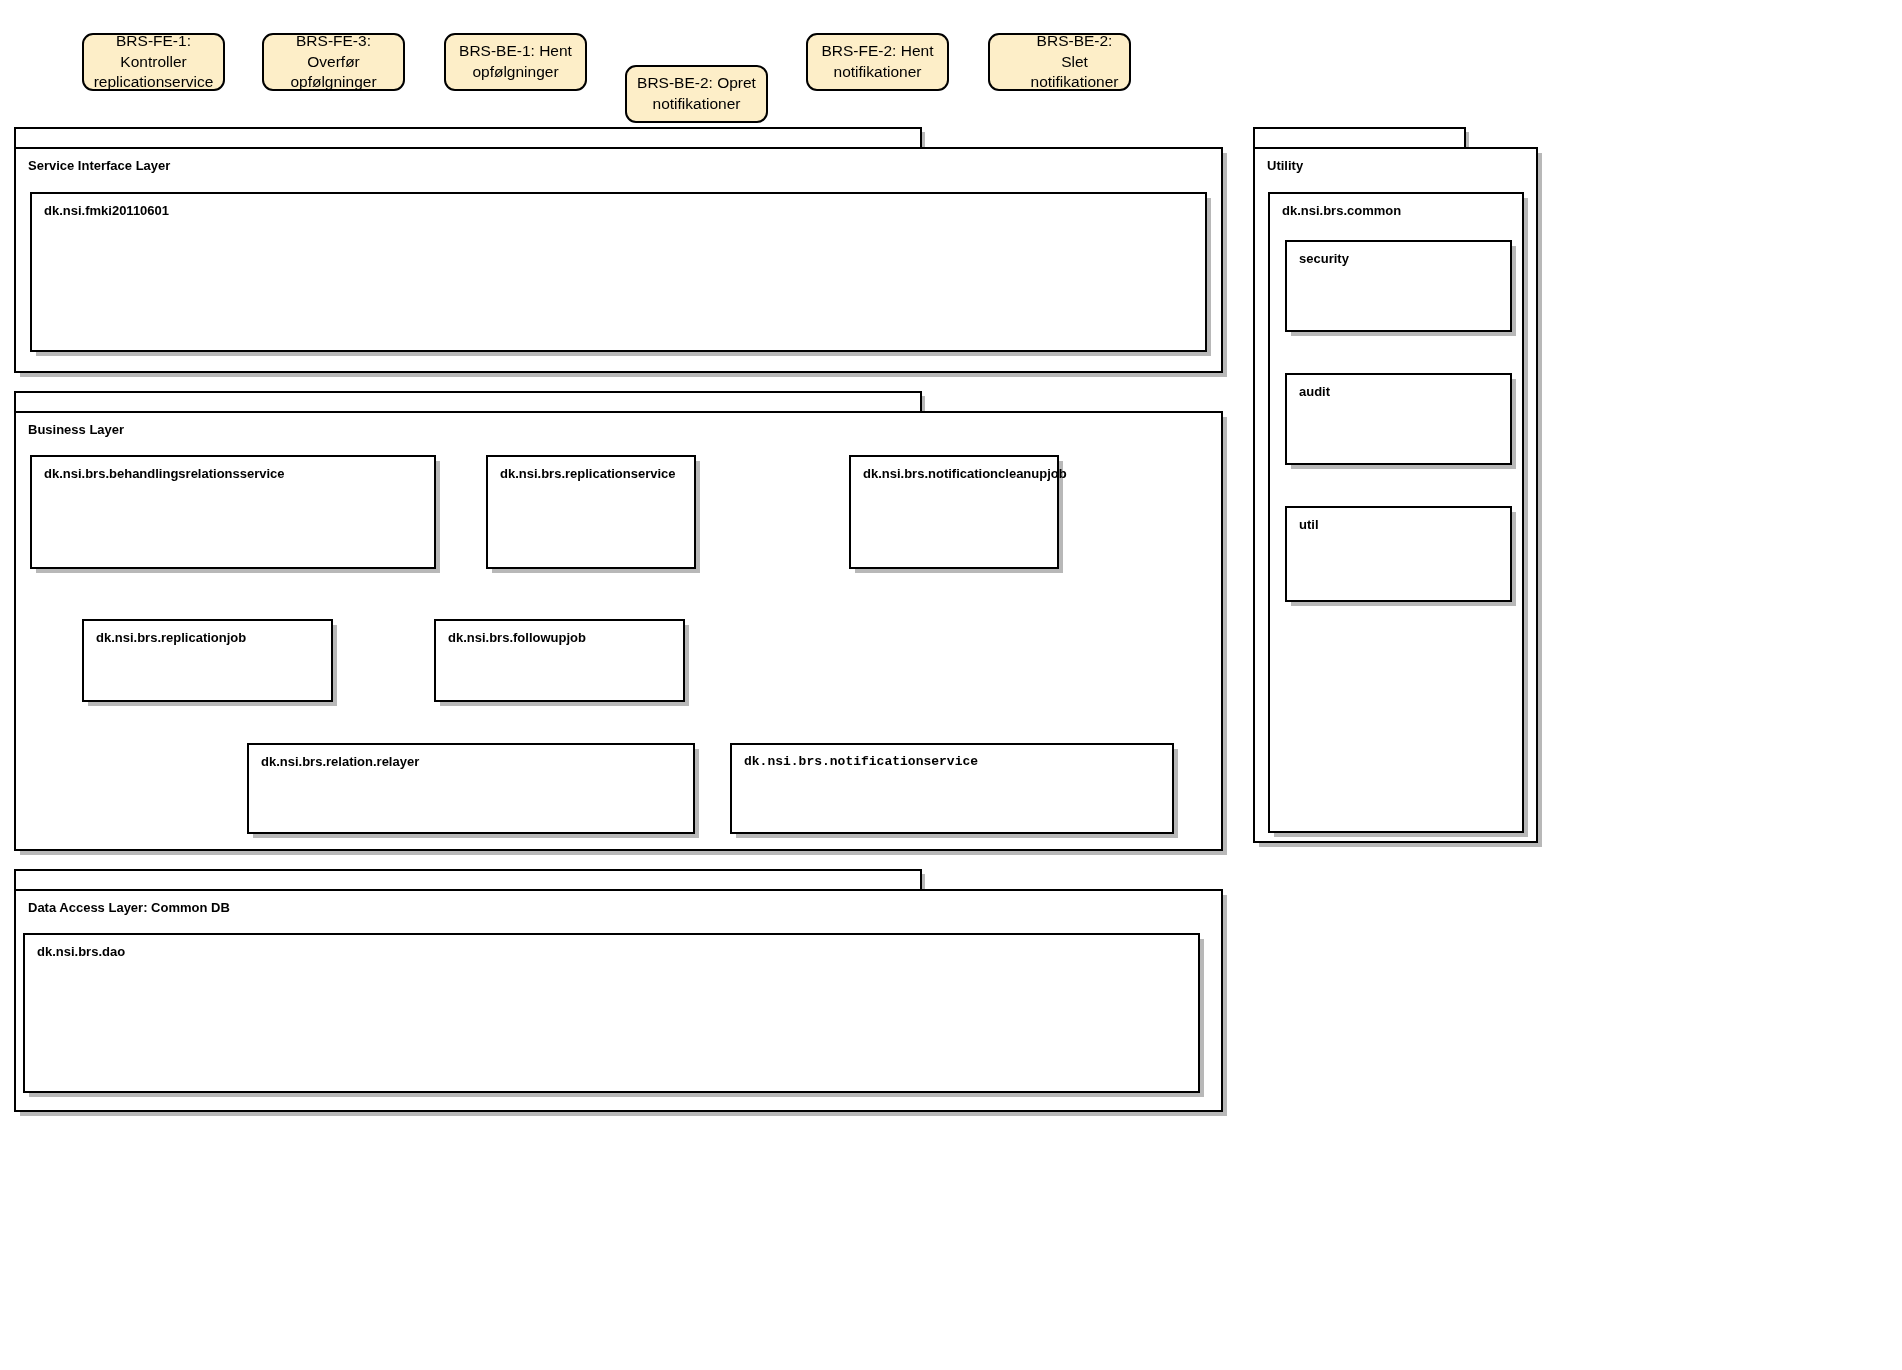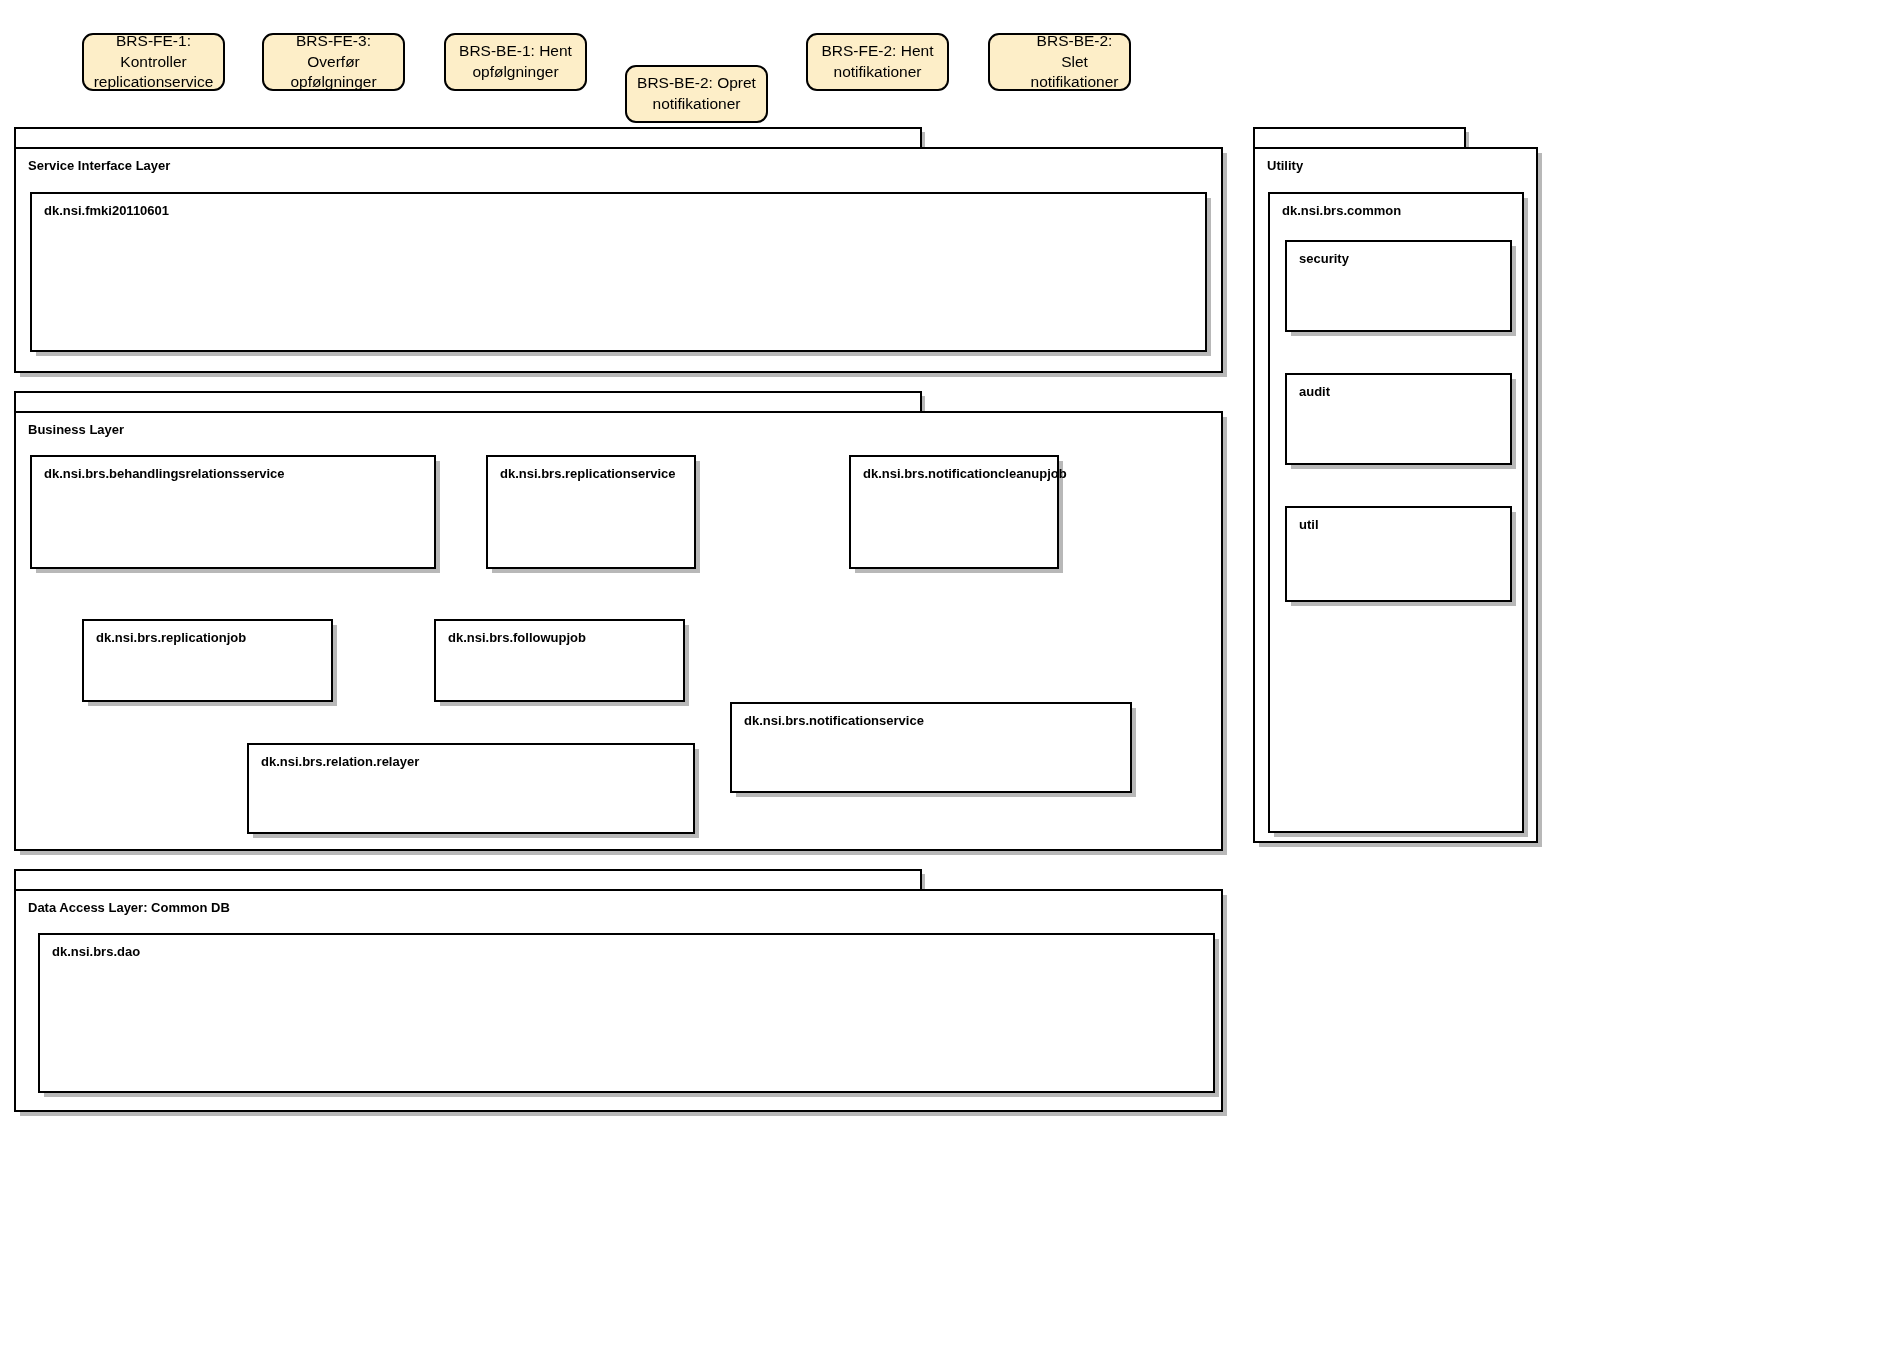--- a/index.html
+++ b/index.html
@@ -225,36 +225,36 @@
       <div class="body">
         <div class="pkg-label">dk.nsi.brs.relation.relayer</div>
       </div>
     </div>
     <div class="node" style="left: 277px; top: 768px; width: 158px; height: 54px;">
       <div>service<br>AggregatedRelationRelayer</div>
     </div>
     <div class="node" style="left: 486px; top: 768px; width: 158px; height: 54px;">
       <div>interface<br>RelationRelayerInterface</div>
     </div>
-    <div class="pkg" style="left: 730px; top: 682px; width: 402px; height: 111px;">
+    <div class="pkg" style="left: 730px; top: 723px; width: 444px; height: 111px; font-family: Liberation Mono, monospace;">
       <div class="tab" style="width: 292px;"></div>
       <div class="body">
         <div class="pkg-label">dk.nsi.brs.notificationservice</div>
       </div>
     </div>
     <div class="node" style="left: 766px; top: 768px; width: 178px; height: 54px;">
       <div>service<br>NotificationFacadeImplementation</div>
     </div>
     <div class="pkg" style="left: 14px; top: 869px; width: 1209px; height: 243px;">
       <div class="tab" style="width: 908px;"></div>
       <div class="body">
         <div class="pkg-label">Data Access Layer: Common DB</div>
       </div>
     </div>
-    <div class="pkg" style="left: 38px; top: 913px; width: 1177px; height: 180px;">
+    <div class="pkg" style="left: 23px; top: 913px; width: 1177px; height: 180px;">
       <div class="tab" style="width: 880px;"></div>
       <div class="body">
         <div class="pkg-label">dk.nsi.brs.dao</div>
       </div>
     </div>
     <div class="node" style="left: 75px; top: 977px; width: 158px; height: 56px;">
       <div>interface<br>FollowupDAO</div>
     </div>
     <div class="node" style="left: 480px; top: 977px; width: 158px; height: 56px;">
       <div>interface<br>TreatmentRelationFollowupDAO</div>

